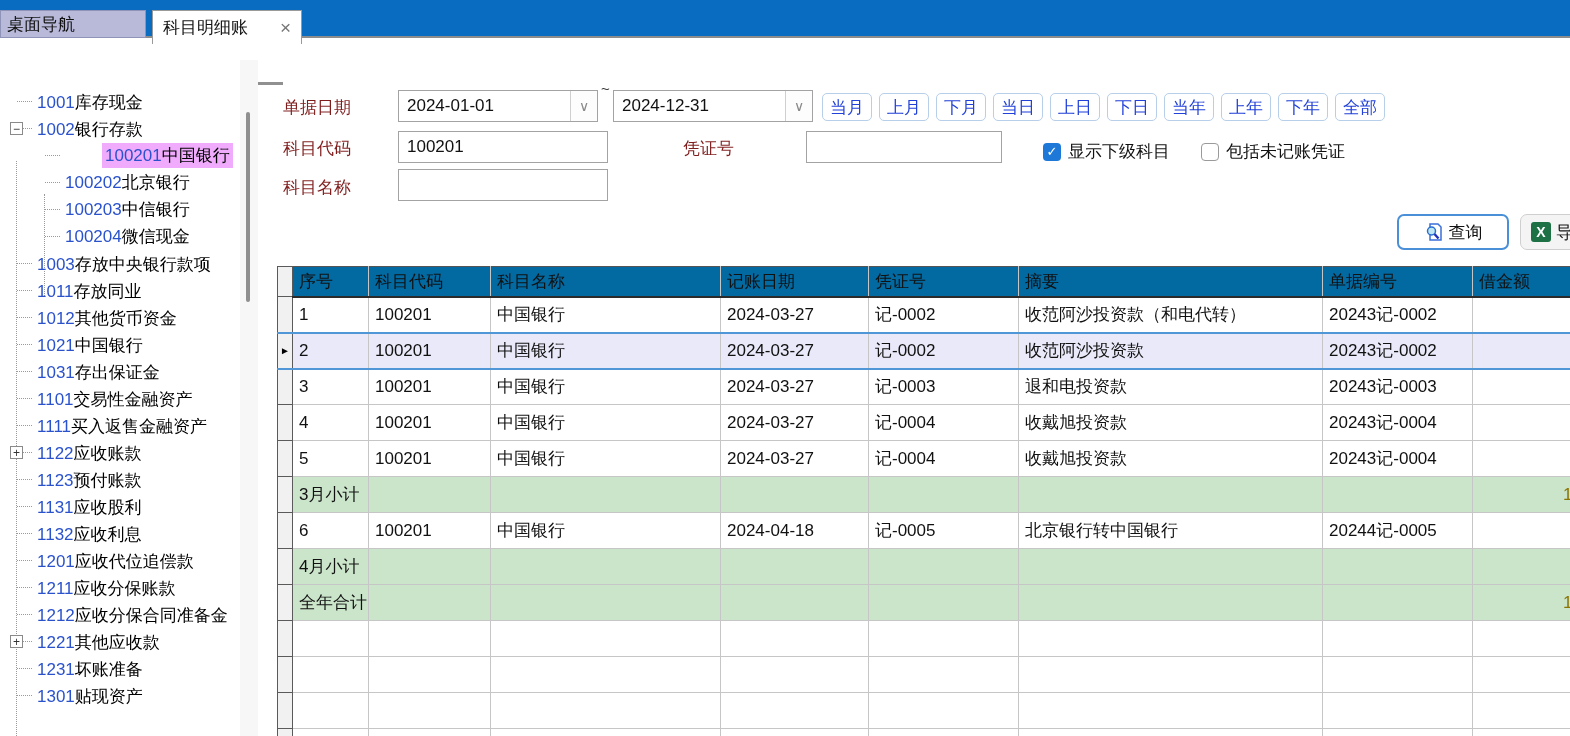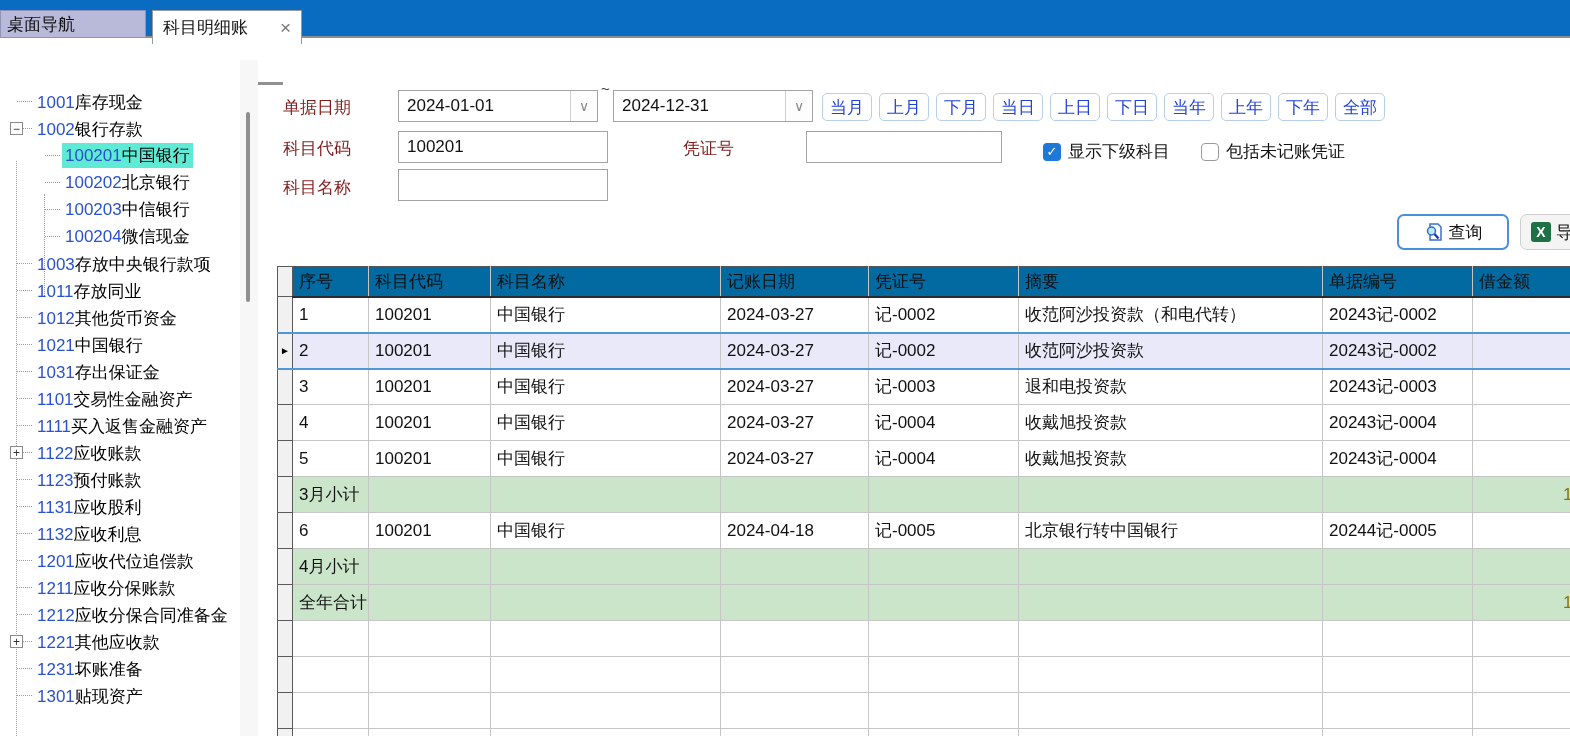--- a/index.html
+++ b/index.html
@@ -11,21 +11,21 @@
   .topbar { position:absolute; left:0; top:0; width:1570px; height:38px; background:#0a6cc1; border-bottom:2px solid #8c8c8c; }
   .tab-inactive { position:absolute; left:0; top:10px; width:146px; height:28px; background:#b9bada; border:1px solid #9093b8; display:flex; align-items:center; padding-left:6px; z-index:2; }
   .tab-active { position:absolute; left:152px; top:10px; width:150px; height:34px; background:#fff; border:1px solid #9a9a9a; border-bottom:none; display:flex; align-items:center; padding-left:10px; z-index:3; }
   .close-x { margin-left:auto; margin-right:10px; color:#777; font-size:19px; line-height:1; cursor:pointer; }
 
   
   .tree { position:absolute; left:0; top:60px; width:240px; height:676px; overflow:hidden; background:#fff; }
   .tree-items { position:absolute; left:0; top:28px; width:100%; }
   .titem { position:relative; height:27px; display:flex; align-items:center; white-space:nowrap; cursor:default; }
   .titem .labelwrap { padding:1px 3px; }
-  .titem.selected .labelwrap { background:#5eead4; }
+  .titem.selected .labelwrap { background:#f0abfc;margin-left:40px; }
   .lvl0 { padding-left:34px;align-items:flex-end; }
   .lvl1 { padding-left:62px; }
   .titem::before { content:""; position:absolute; top:13px; border-top:1px dotted #9a9a9a; }
   .lvl0::before { left:17px; width:15px; }
   .lvl1::before { left:45px; width:15px; }
   .code { color:#2a52cc; }
   .name { color:#000; }
   .exbox { position:absolute; left:10px; top:7px; width:13px; height:13px; border:1px solid #8a8a8a; background:#fff;
            display:none; align-items:center; justify-content:center; font-size:12px; line-height:10px; color:#333; z-index:2; }
   .vline { position:absolute; border-left:1px dotted #9a9a9a; width:0; }

